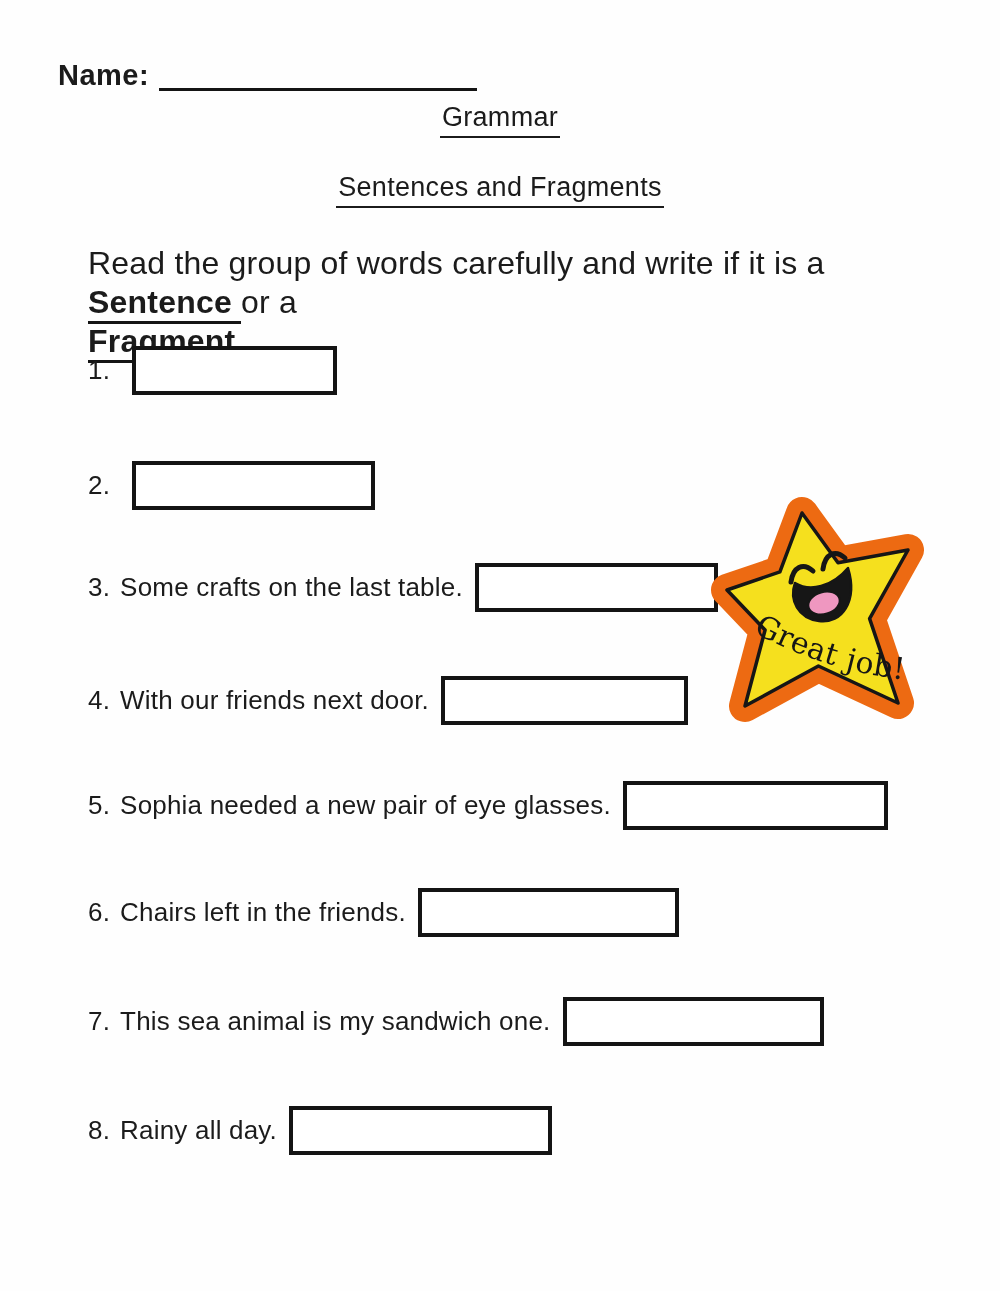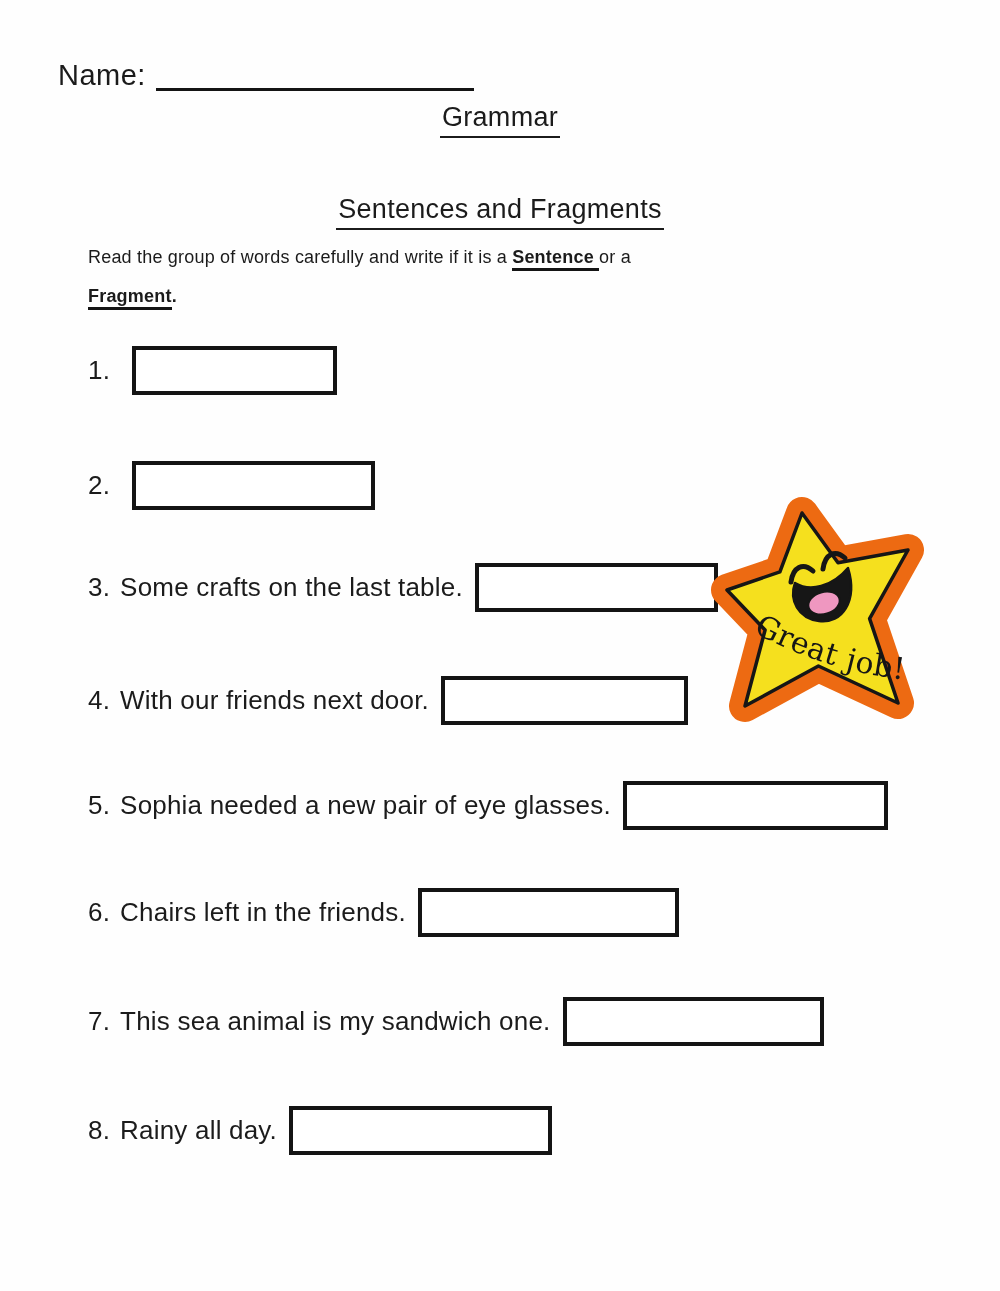--- a/index.html
+++ b/index.html
@@ -6,30 +6,30 @@
   .page {
     position:relative;
     width:1000px; height:1291px;
     background:#fefefe;
     color:#1b1b1b;
     font-family:"Liberation Sans", sans-serif;
     overflow:hidden;
   }
   
   .name-row { position:absolute; top:58px; left:58px; height:36px; line-height:34px; white-space:nowrap; }
-  .name-label { font-weight:normal; font-size:29px; letter-spacing:0.5px; }
+  .name-label { font-weight:bold; font-size:29px; letter-spacing:0.5px; }
   .name-blank { display:inline-block; width:318px; height:30px; border-bottom:3.5px solid #141414; margin-left:10px; vertical-align:top; }
   
   .title-wrap { position:absolute; top:102px; left:0; width:100%; text-align:center; }
-  .subtitle-wrap { position:absolute; top:172px; left:0; width:100%; text-align:center;margin-top:22px; }
+  .subtitle-wrap { position:absolute; top:172px; left:0; width:100%; text-align:center; }
   .underlined { display:inline-block; font-size:27px; border-bottom:2.5px solid #1b1b1b; padding:0 2px 3px 2px; letter-spacing:0.3px; }
   
   .instructions {
-    position:absolute; top:238px; left:88px; width:880px;
-    font-size:18px; line-height:39px; margin:0; letter-spacing:0.2px;
+    position:absolute; top:244px; left:88px; width:880px;
+    font-size:32px; line-height:39px; margin:0; letter-spacing:0.2px;
   }
   .kw { font-weight:bold; border-bottom:3px solid #141414; padding-bottom:1px; }
   .bold { font-weight:bold; }
   
   .item-row {
     position:absolute; left:88px; height:56px;
     display:flex; align-items:center;
     font-size:26px; letter-spacing:0.2px; white-space:nowrap;
   }
   .item-number { margin-right:10px; }

